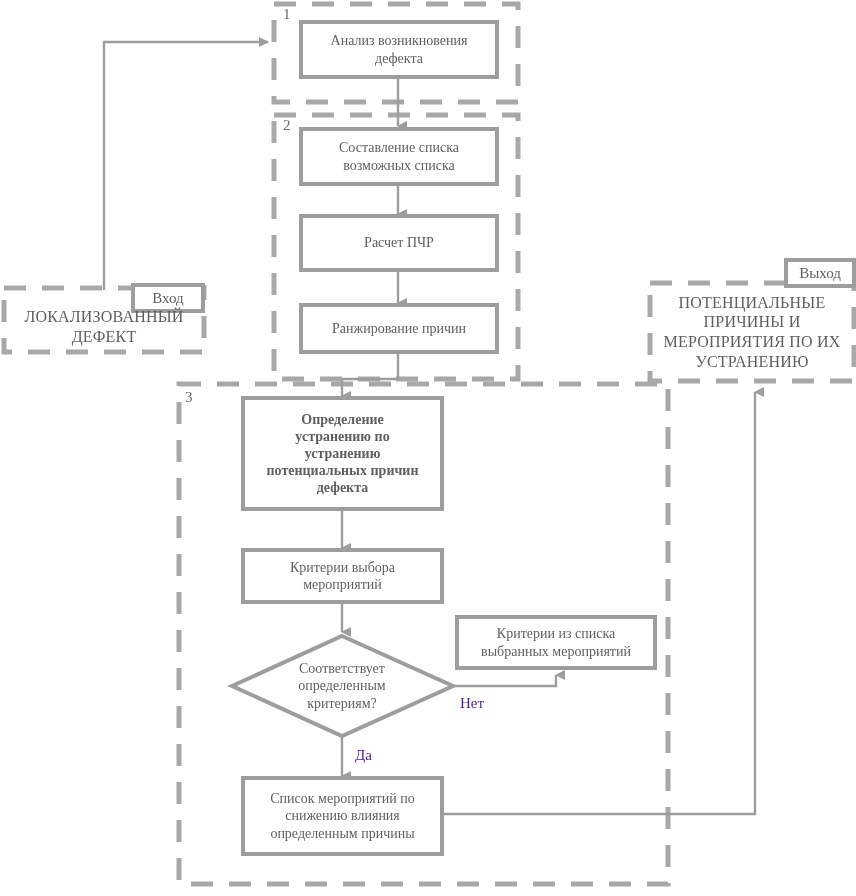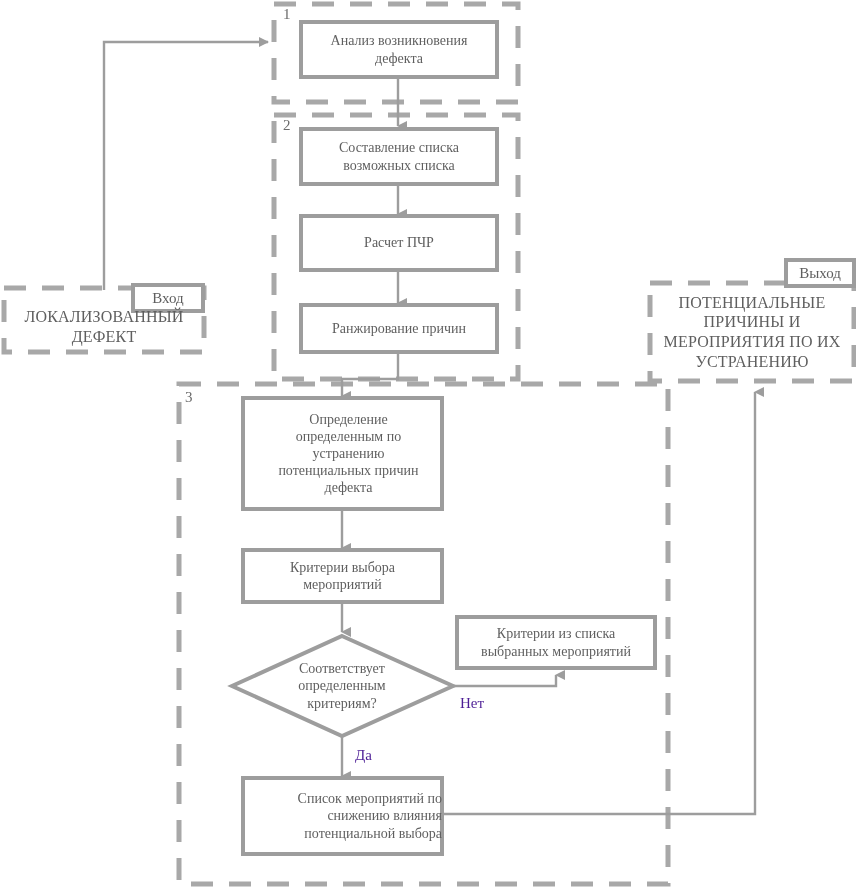--- a/index.html
+++ b/index.html
@@ -158,24 +158,24 @@
       <span>Расчет ПЧР</span>
     </span>
   </div>
 
   <div class="node-text proc-label" style="left:301px; top:305px; width:196px; height:47px;">
     <span>
       <span>Ранжирование причин</span>
     </span>
   </div>
 
-  <div class="node-text proc-label" style="left:249px; top:398px; width:199px; height:111px;">
+  <div class="node-text proc-label" style="left:243px; top:398px; width:199px; height:111px;font-weight:bold;">
     <span>
       <span>Определение</span>
-      <span>определенным по</span>
+      <span>устранению по</span>
       <span>устранению</span>
       <span>потенциальных причин</span>
       <span>дефекта</span>
     </span>
   </div>
 
   <div class="node-text proc-label" style="left:243px; top:550px; width:199px; height:52px;">
     <span>
       <span>Критерии выбора</span>
       <span>мероприятий</span>
@@ -190,25 +190,25 @@
     </span>
   </div>
 
   <div class="node-text proc-label" style="left:457px; top:617px; width:198px; height:51px;">
     <span>
       <span>Критерии из списка</span>
       <span>выбранных мероприятий</span>
     </span>
   </div>
 
-  <div class="node-text proc-label" style="left:243px; top:778px; width:199px; height:76px;text-align:right;">
+  <div class="node-text proc-label" style="left:243px; top:778px; width:199px; height:76px;">
     <span>
       <span>Список мероприятий по</span>
       <span>снижению влияния</span>
-      <span>потенциальной выбора</span>
+      <span>определенным причины</span>
     </span>
   </div>
 
   <div class="edge-label" style="left:460px; top:695px;">Нет</div>
   <div class="edge-label" style="left:355px; top:747px;">Да</div>
 
   <div class="tag-box-text" style="left:133px; top:285px; width:70px; height:26px;">Вход</div>
   <div class="node-text io-title" style="left:6px; top:303px; width:196px; height:48px;">
     <span>
       <span>ЛОКАЛИЗОВАННЫЙ</span>

